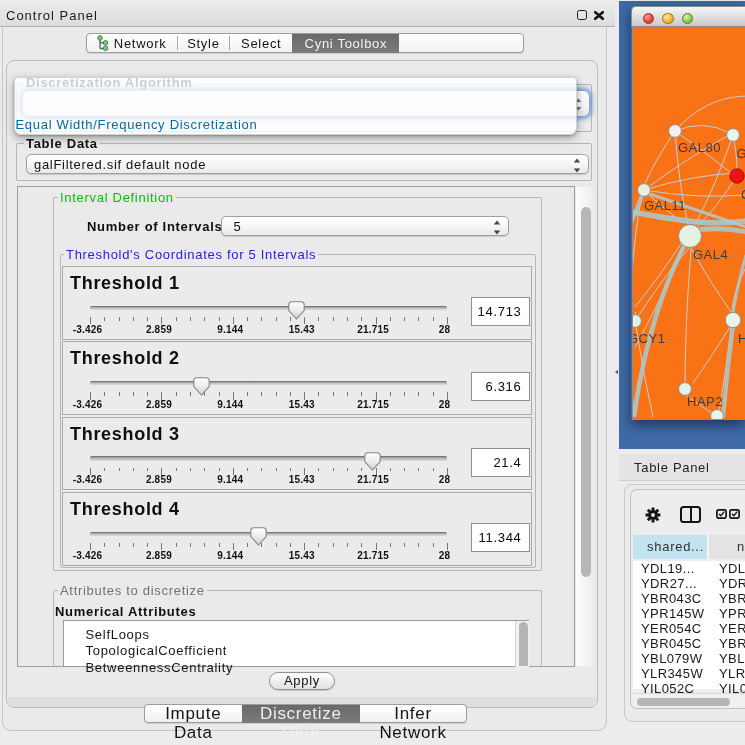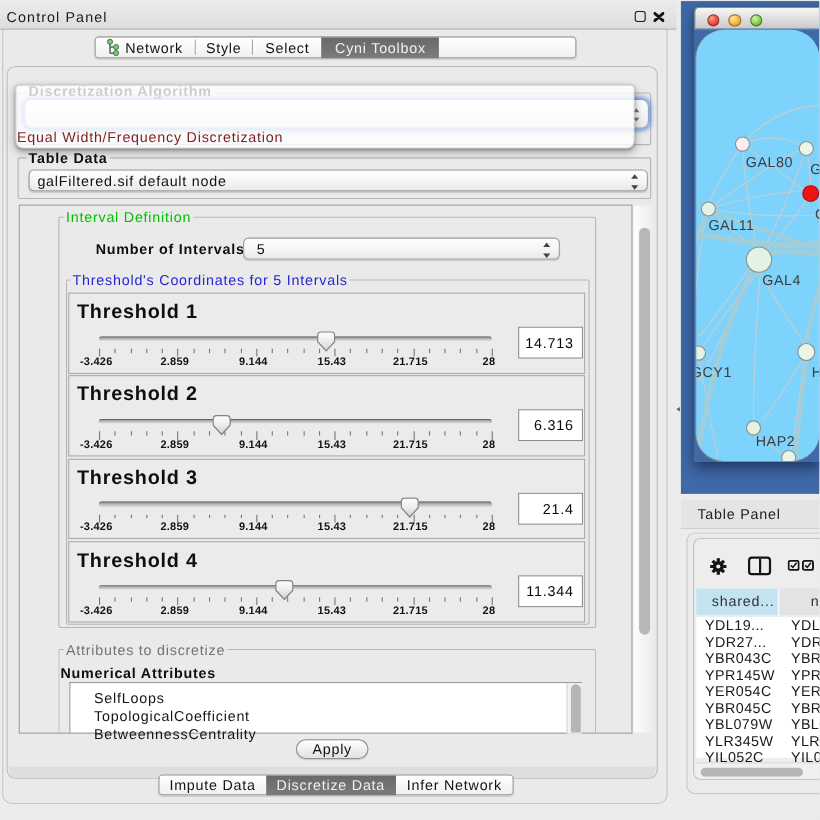--- a/index.html
+++ b/index.html
@@ -19,21 +19,21 @@
 #content .bottomstrip { position:absolute; left:1px; top:636px; width:588px; height:10px; background:#dedede; border-radius:0 0 7px 7px; }
 .grouplab { position:absolute; font-size:13px; background:#eaeaea; padding:0 2px; white-space:nowrap; }
 .gborder { position:absolute; border:1px solid #b6b6b6; border-radius:2px; }
 .combo { position:absolute; border:1px solid #9f9f9f; border-radius:5px; background:linear-gradient(#ffffff,#f5f5f5 55%,#e9e9e9); box-shadow:0 1px 1px rgba(0,0,0,.14); font-size:13px; color:#111; }
 .combo .ct { position:absolute; left:7px; top:3px; }
 .carr { position:absolute; top:3px; }
 
 #popup { position:absolute; left:14px; top:77px; width:563px; height:58px; background:rgba(255,255,255,0.80); border:1px solid rgba(150,150,150,0.40); border-radius:4px 4px 7px 7px; box-shadow:0 3px 8px rgba(0,0,0,0.35), 0 1px 2px rgba(0,0,0,0.22); }
 #popup .r1 { position:absolute; left:0; right:0; top:8px; text-align:center; color:#9f9f9f; font-size:13px; letter-spacing:0.5px; }
 #popup .r2 { position:absolute; left:0.5px; top:22.5px; font-weight:bold; color:#000; font-size:13px; }
-#popup .r3 { position:absolute; left:0.5px; top:39px; color:#7f1d1d; font-size:13px;text-align:right; }
+#popup .r3 { position:absolute; left:0.5px; top:39px; color:#0369a1; font-size:13px;text-align:right; }
 
 #viewport { position:absolute; left:17px; top:186px; width:558px; height:481px; border:1px solid #9f9f9f; background:#eaeaea; }
 #vscroll { position:absolute; left:576px; top:187px; width:18px; height:479px; background:linear-gradient(90deg,#fdfdfd,#ececec); }
 #vscroll .th { position:absolute; left:5px; top:20px; width:9.5px; height:370px; background:#b7b7b7; border-radius:5px; }
 
 .tpanel { position:absolute; left:61.5px; width:470.5px; height:73.5px; border:1px solid #ababab; background:#ebebeb; }
 .tlabel { position:absolute; left:7.5px; top:6px; font-size:18px; font-weight:600; color:#0f0f0f; }
 .track { position:absolute; left:27.5px; top:38.5px; width:357px; height:4.5px; border-radius:2px; background:linear-gradient(#7e7e7e,#bdbdbd 55%,#dfdfdf); box-shadow:inset 0 0.5px 0.5px rgba(0,0,0,.3); }
 .tick { position:absolute; background:#777; width:1px; }
 .tick.maj { top:49.8px; height:7.5px; }
@@ -42,26 +42,26 @@
 .thumb { position:absolute; top:34.3px; }
 .vbox { position:absolute; left:408px; top:30px; width:59px; height:29px; background:#fff; border:1px solid #8f8f8f; font-size:13px; color:#0a0a0a; text-align:right; line-height:27px; padding-right:7px; }
 
 #attrlist { position:absolute; left:63px; top:619.5px; width:466px; height:47px; background:#fff; border:1px solid #9a9a9a; }
 #attrlist .it { position:absolute; left:21.5px; font-size:13px; color:#151515; }
 #attrsb { position:absolute; left:451px; top:0px; width:14px; height:46px; background:#f2f2f2; border-left:1px solid #d5d5d5; }
 #attrsb .th { position:absolute; left:3px; top:1.5px; width:8.5px; height:44px; background:#b5b5b5; border-radius:4.5px 4.5px 0 0; }
 
 #applybtn { position:absolute; left:269px; top:671.5px; width:66px; height:18px; border:1px solid #909090; border-radius:9px; background:linear-gradient(#ffffff,#ededed 60%,#e2e2e2); font-size:13px; color:#111; text-align:center; line-height:16.5px; box-shadow:0 1px 1px rgba(0,0,0,.15); }
 #bottabs { position:absolute; left:144px; top:704px; width:323px; height:19px; background:linear-gradient(#ffffff,#f0f0f0); border:1px solid #9d9d9d; border-radius:4px; box-shadow:0 1px 1px rgba(0,0,0,.12); }
-#bottabs .seg { position:absolute; top:0; height:18px; font-size:13px; color:#141414; text-align:center; line-height:18.5px; }
+#bottabs .seg { position:absolute; top:0; height:18px; font-size:17px; color:#141414; text-align:center; line-height:18.5px; }
 #bottabs .dark { background:linear-gradient(#696969,#7b7b7b); color:#eeeeee; }
 #bluebg { position:absolute; left:619px; top:1px; width:126px; height:448px; background:#3f6aa7; }
 #netwin { position:absolute; left:631px; top:6px; width:114px; height:414px; box-shadow:0 5px 12px rgba(0,0,25,0.5); }
 #nettitle { position:absolute; left:0; top:0; width:114px; height:21px; background:linear-gradient(#f7f7f7,#c9c9c9); border:1px solid #8d8d8d; border-right:none; border-radius:5px 0 0 0; }
-#netcanvas { position:absolute; left:1px; top:21px; width:113px; height:393px; background:#7dd3fc; border-left:1px solid #8d8d8d; border-bottom:1px solid #8d8d8d; overflow:hidden;border-radius:26px; }
+#netcanvas { position:absolute; left:1px; top:21px; width:113px; height:393px; background:#f97316; border-left:1px solid #8d8d8d; border-bottom:1px solid #8d8d8d; overflow:hidden; }
 .tl { position:absolute; top:5.5px; width:11.5px; height:11.5px; border-radius:50%; }
 #tpanelhdr { position:absolute; left:619px; top:454px; width:126px; height:27px; background:#e4e4e4; border-bottom:1px solid #cfcfcf; }
 #tpanelhdr .t { position:absolute; left:15px; top:6px; font-size:13px; color:#222; }
 #tableouter { position:absolute; left:624px; top:484px; width:130px; height:238px; border:1px solid #c9c9c9; border-radius:8px; background:#ebebeb; }
 #tablebox { position:absolute; left:630px; top:489px; width:120px; height:220px; border:1px solid #c2c2c2; border-radius:7px 0 0 7px; border-right:none; background:#ededed; overflow:hidden; }
 #thead1 { position:absolute; left:2px; top:45px; width:75px; height:24px; background:#c3e3f0; border-right:1px solid #fff; font-size:13px; color:#333; text-align:right; padding-right:3px; line-height:24px; }
 #thead2 { position:absolute; left:78px; top:45px; width:42px; height:24px; background:#e3e3e3; font-size:13px; color:#333; }
 #trows { position:absolute; left:2px; top:71px; width:118px; height:128px; background:#fff; font-size:13px; color:#1a1a1a; letter-spacing:0.4px; }
 #trows .r { position:absolute; left:0; width:118px; height:15px; line-height:15px; }
 #trows .c2 { position:absolute; left:86px; }

